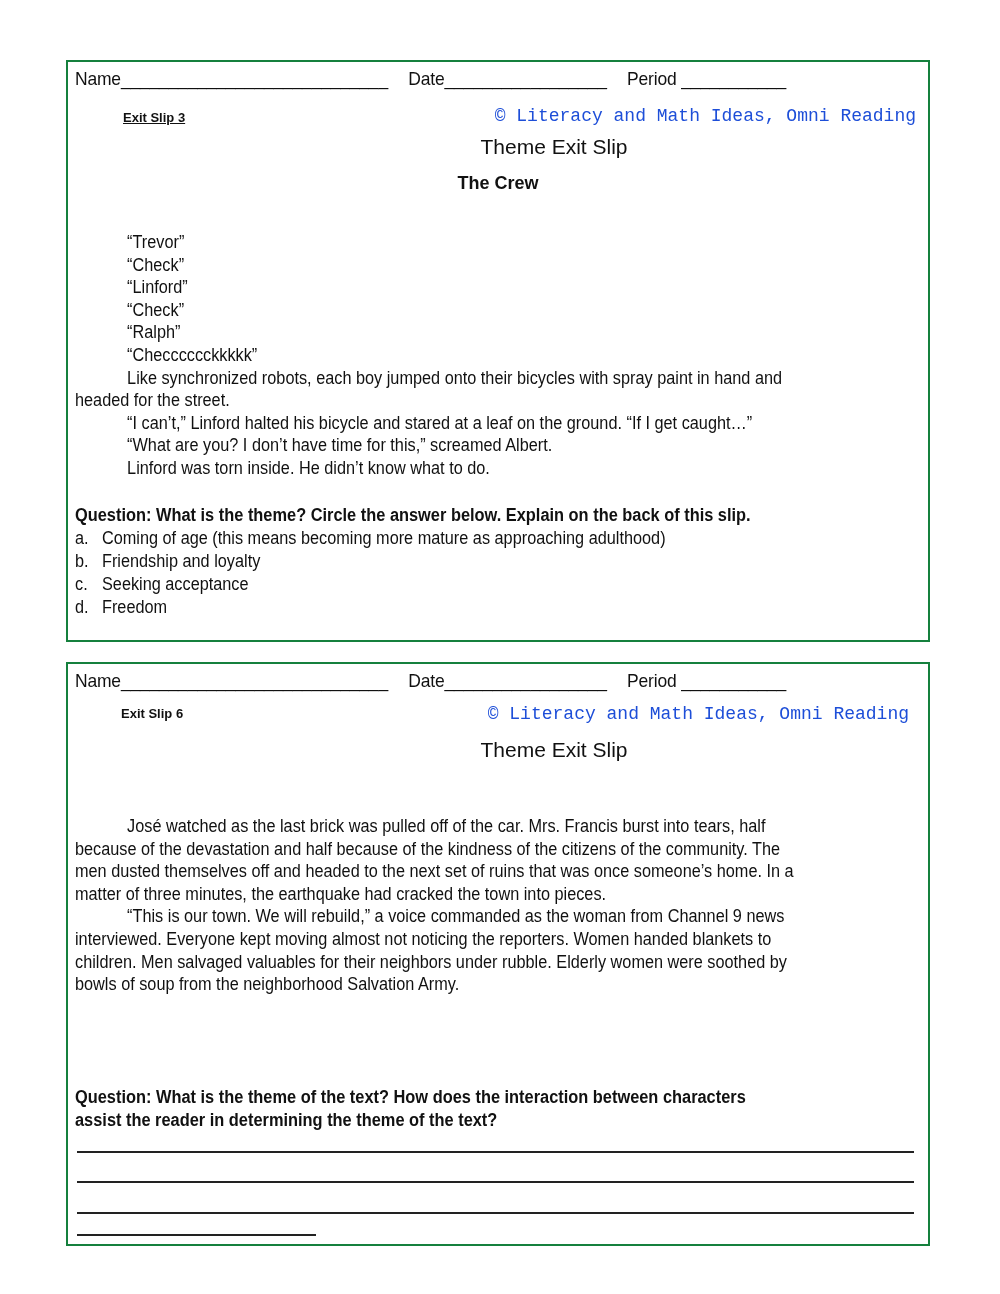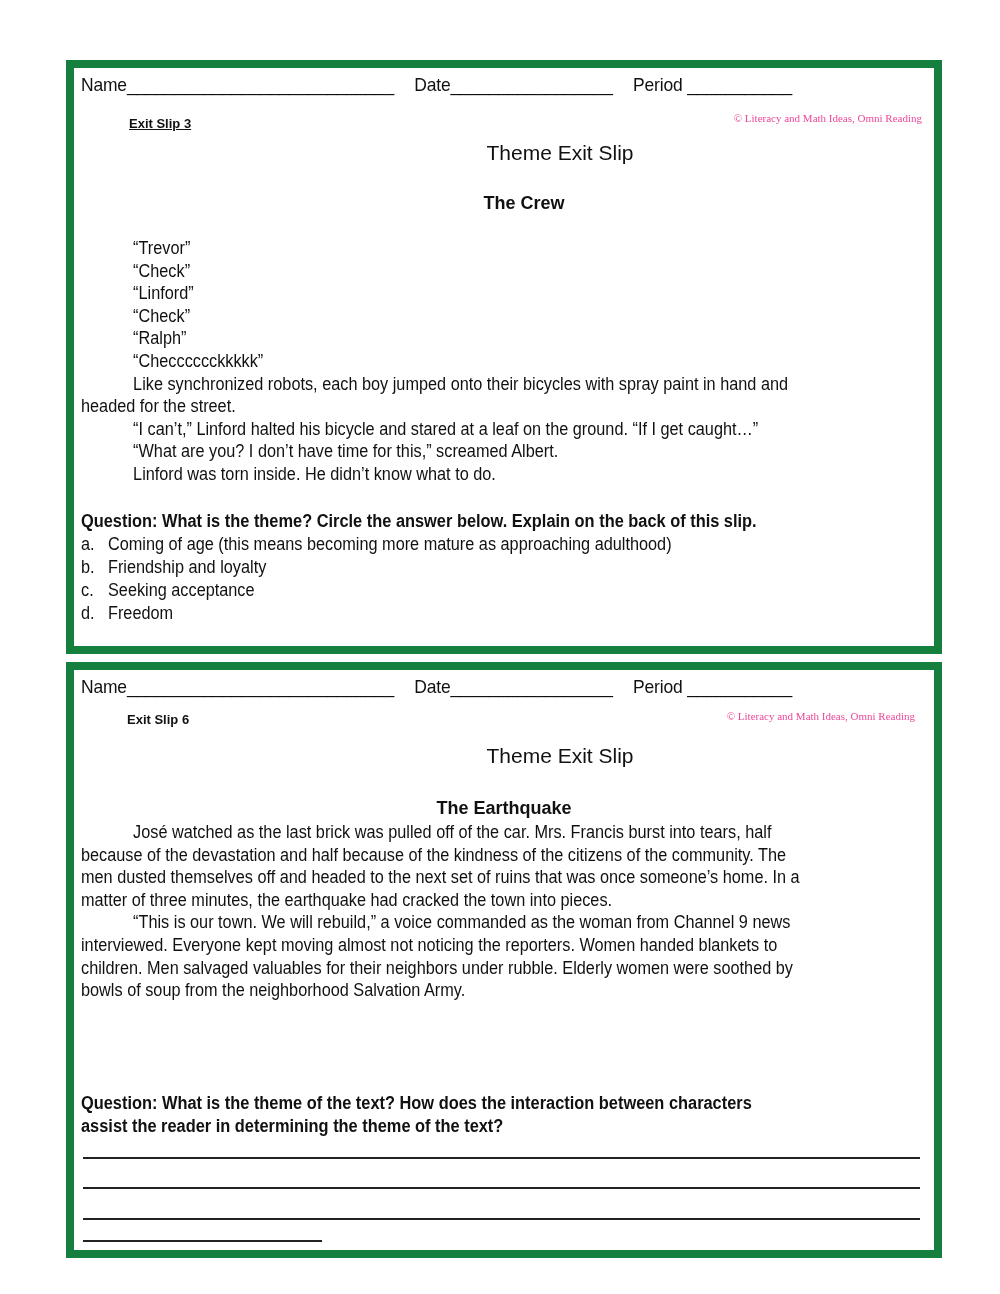--- a/index.html
+++ b/index.html
@@ -1,23 +1,23 @@
 <!DOCTYPE html>
 <html><head>
 <meta charset="utf-8">
 <style>
   html, body { margin: 0; padding: 0; background: #ffffff; }
   body { width: 1000px; height: 1294px; position: relative; font-family: "DejaVu Sans Condensed", "Liberation Sans", sans-serif; color: #111; }
-  .slip { position: absolute; left: 66px; width: 860px; border: 8px solid #15803d; background: #fff; box-sizing: content-box; }
+  .slip { position: absolute; left: 66px; width: 860px; border: 2px solid #15803d; background: #fff; box-sizing: content-box; }
   #slip3 { top: 60px; height: 578px; }
   #slip4 { top: 662px; height: 580px; }
   .abs { position: absolute; white-space: nowrap; }
   .hdr { left: 7px; font-size: 19px; font-family: "Liberation Sans", sans-serif; transform: scaleX(0.92); transform-origin: left; letter-spacing: -0.2px; }
   .exitlabel { font-size: 13px; font-weight: bold; font-family: "Liberation Sans", sans-serif; }
-  .copy { font-family: Liberation Serif, serif; font-size: 11px; color: #ec4899; }
+  .copy { font-family: Liberation Mono, monospace; font-size: 18px; color: #1d4ed8; }
   .title { left: 0; width: 972px; text-align: center; font-size: 21px; font-family: "Liberation Sans", sans-serif; }
   .subtitle { left: 0; width: 860px; text-align: center; font-size: 18px; font-weight: bold; font-family: "Liberation Sans", sans-serif; }
   .body { font-family: "Liberation Sans", sans-serif; font-size: 17.5px; line-height: 22.6px; transform: scaleX(0.93); transform-origin: left; }
   .indent { padding-left: 56px; }
   .q { left: 7px; font-weight: bold; font-size: 18px; font-family: "Liberation Sans", sans-serif; transform: scaleX(0.91); transform-origin: left; }
   .opt { left: 7px; font-size: 17.5px; font-family: "Liberation Sans", sans-serif; transform: scaleX(0.93); transform-origin: left; }
   .opt .letter { display: inline-block; width: 29px; }
   .line { position: absolute; left: 9px; height: 0; border-top: 2px solid #222; }
 </style>
 </head>
@@ -27,21 +27,21 @@
   <div class="abs hdr" style="top:6px;">
     <span>Name____________________________</span>
     <span style="display:inline-block;width:12px;"></span>
     <span>Date_________________</span>
     <span style="display:inline-block;width:12px;"></span>
     <span>Period ___________</span>
   </div>
   <div class="abs exitlabel" style="left:55px; top:48px;text-decoration:underline;">Exit Slip 3</div>
   <div class="abs copy" style="right:12px; top:44px;">© Literacy and Math Ideas, Omni Reading</div>
   <div class="abs title" style="top:73px;">Theme Exit Slip</div>
-  <div class="abs subtitle" style="top:125px;margin-left:20px;">The Crew</div>
+  <div class="abs subtitle" style="top:111px;">The Crew</div>
 
   <div class="abs body" style="left:7px; top:169px;">
     <div class="indent">“Trevor”</div>
     <div class="indent">“Check”</div>
     <div class="indent">“Linford”</div>
     <div class="indent">“Check”</div>
     <div class="indent">“Ralph”</div>
     <div class="indent">“Checccccckkkkk”</div>
     <div class="indent">Like synchronized robots, each boy jumped onto their bicycles with spray paint in hand and</div>
     <div>headed for the street.</div>
@@ -70,21 +70,20 @@
   <div class="abs hdr" style="top:6px;">
     <span>Name____________________________</span>
     <span style="display:inline-block;width:12px;"></span>
     <span>Date_________________</span>
     <span style="display:inline-block;width:12px;"></span>
     <span>Period ___________</span>
   </div>
   <div class="abs exitlabel" style="left:53px; top:42px;">Exit Slip 6</div>
   <div class="abs copy" style="right:19px; top:40px;">© Literacy and Math Ideas, Omni Reading</div>
   <div class="abs title" style="top:74px;">Theme Exit Slip</div>
-  <div class="abs subtitle" style="top:128px;">The Earthquake</div>
 
   <div class="abs body" style="left:7px; top:151px;">
     <div class="indent">José watched as the last brick was pulled off of the car.  Mrs. Francis burst into tears, half</div>
     <div>because of the devastation and half because of the kindness of the citizens of the community.  The</div>
     <div>men dusted themselves off and headed to the next set of ruins that was once someone’s home.  In a</div>
     <div>matter of three minutes, the earthquake had cracked the town into pieces.</div>
     <div class="indent">“This is our town.  We will rebuild,” a voice commanded as the woman from Channel 9 news</div>
     <div>interviewed.  Everyone kept moving almost not noticing the reporters.  Women handed blankets to</div>
     <div>children.  Men salvaged valuables for their neighbors under rubble.  Elderly women were soothed by</div>
     <div>bowls of soup from the neighborhood Salvation Army.</div>

